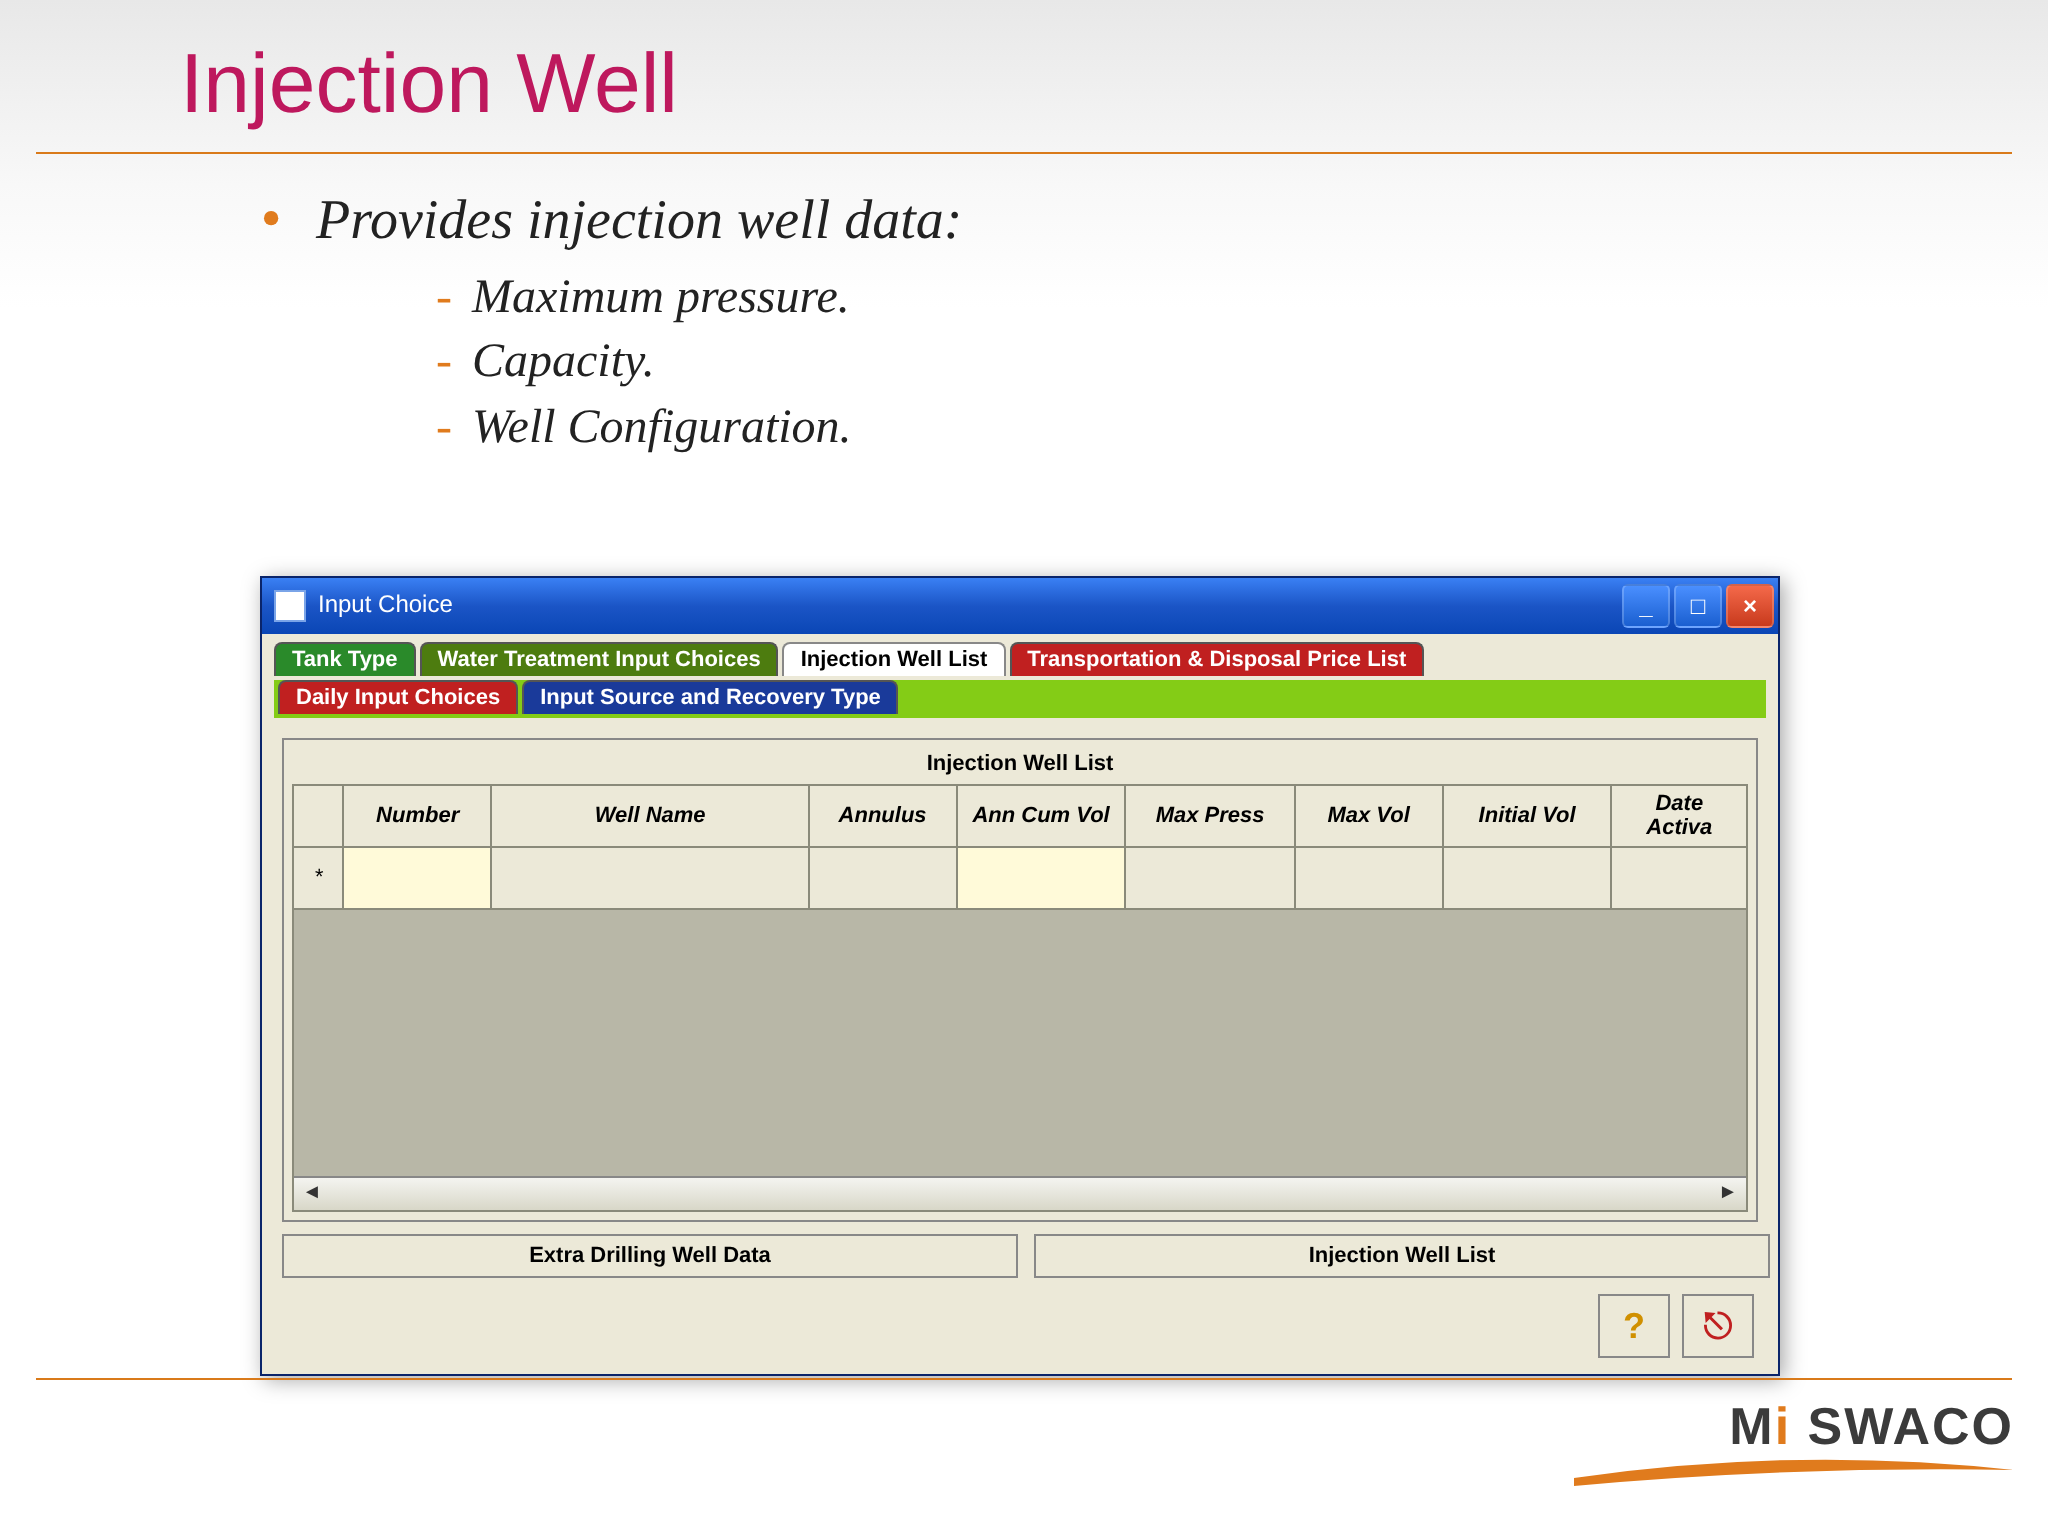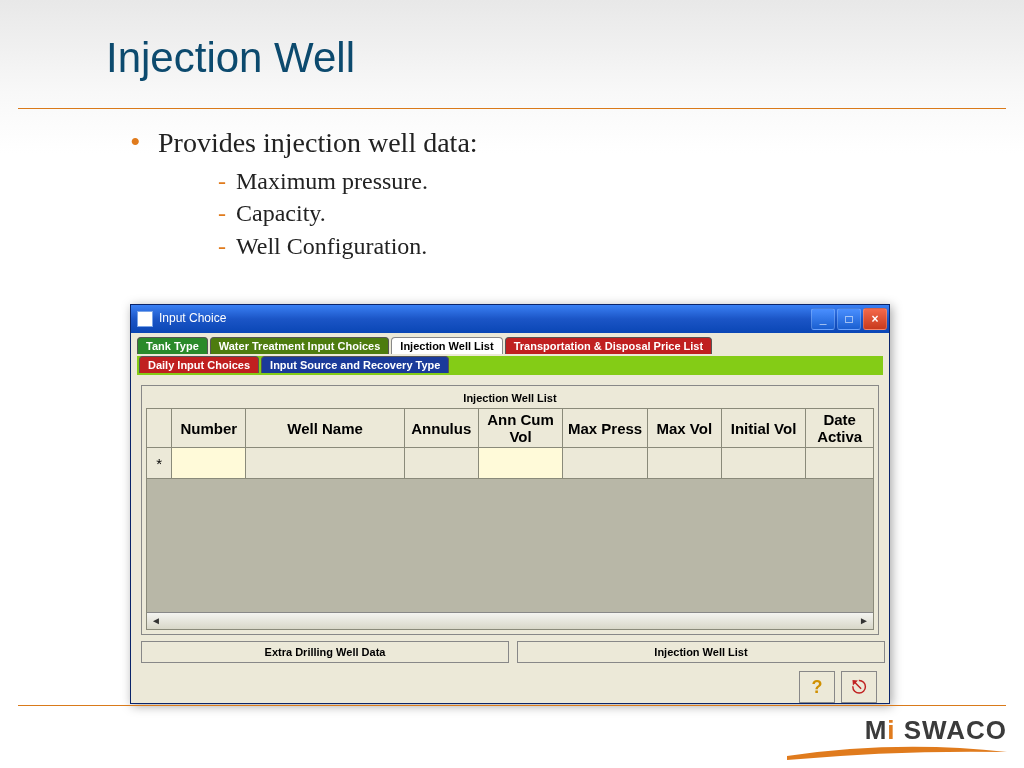--- a/index.html
+++ b/index.html
@@ -14,34 +14,35 @@
   }
   .slide {
     position: relative;
     width: 1024px;
     height: 768px;
     box-sizing: border-box;
   }
   .slide-title {
     font-size: 42px;
     font-weight: 300;
-    color: #0c4a6e;
-    margin: 16px;
+    color: #be185d;
+    margin: 0;
     padding: 18px 4px 10px 90px;
     font-family: "Segoe UI Light", "Segoe UI", sans-serif;
   }
   .orange-rule {
     border: none;
     border-top: 1px solid #d97a1a;
     margin: 0 18px;
   }
   .bullet-list {
     margin: 18px 0 0 130px;
     padding: 0;
     list-style: none;
+    font-style: italic;
   }
   .bullet-list > li {
     position: relative;
     font-size: 28px;
     color: #222;
     font-family: Georgia, "Times New Roman", serif;
     padding-left: 28px;
     margin-bottom: 4px;
   }
   .bullet-list > li::before {
@@ -166,23 +167,24 @@
   .grid-caption {
     text-align: center;
     font-size: 11px;
     font-weight: bold;
     padding: 2px 0 4px 0;
     color: #000;
   }
   table.grid {
     width: 100%;
     border-collapse: collapse;
-    font-size: 15px;
+    font-size: 11px;
     background: #fdba74;
     table-layout: fixed;
+    font-style: italic;
   }
   table.grid th, table.grid td {
     border: 1px solid #8a8a7a;
     padding: 2px 4px;
     height: 26px;
     text-align: center;
     background: #ece9d8;
     font-weight: bold;
     color: #000;
     overflow: hidden;

